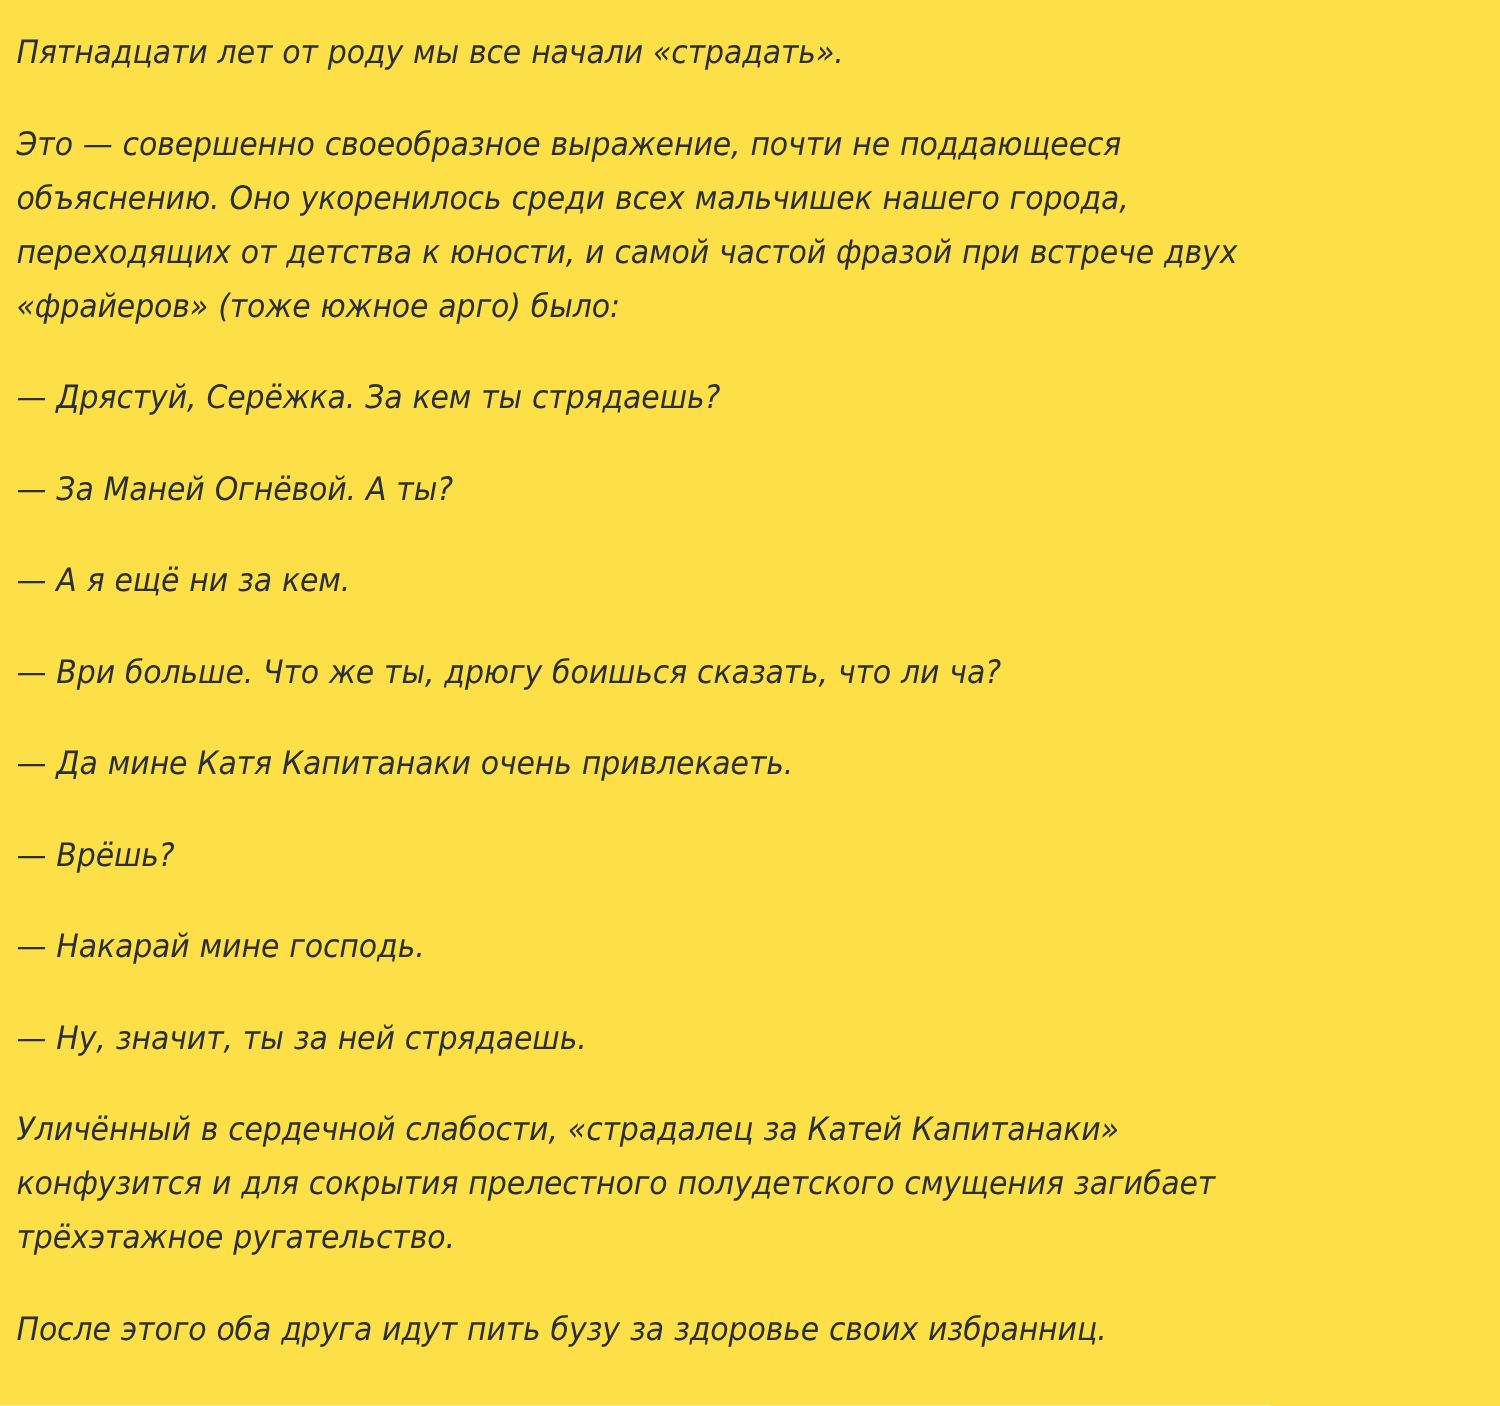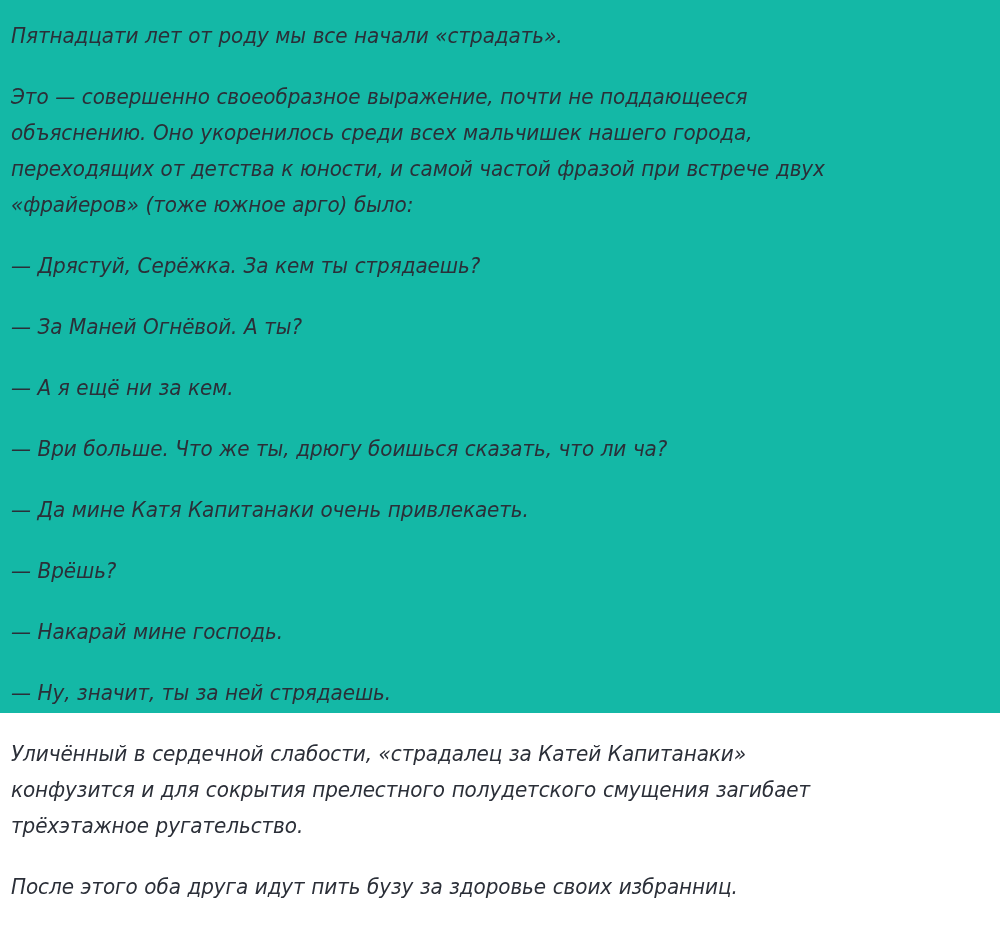--- a/index.html
+++ b/index.html
@@ -11,23 +11,23 @@
     width: 1000px;
     height: 937px;
     background: #ffffff;
     font-family: "DejaVu Sans", "Liberation Sans", sans-serif;
     overflow: hidden;
   }
 
   #article {
     box-sizing: border-box;
     width: 1000px;
-    height: 713px;
+    height: 937px;
     padding: 18px 40px 0 11px;
-    background: #14b8a6;
+    background: #fde047;
   }
 
   .para {
     margin: 0 0 25px 0;
     color: #2b2f38;
     font-family: "DejaVu Sans", "Liberation Sans", sans-serif;
     font-style: italic;
     font-weight: 400;
     font-size: 21.5px;
     line-height: 36px;

